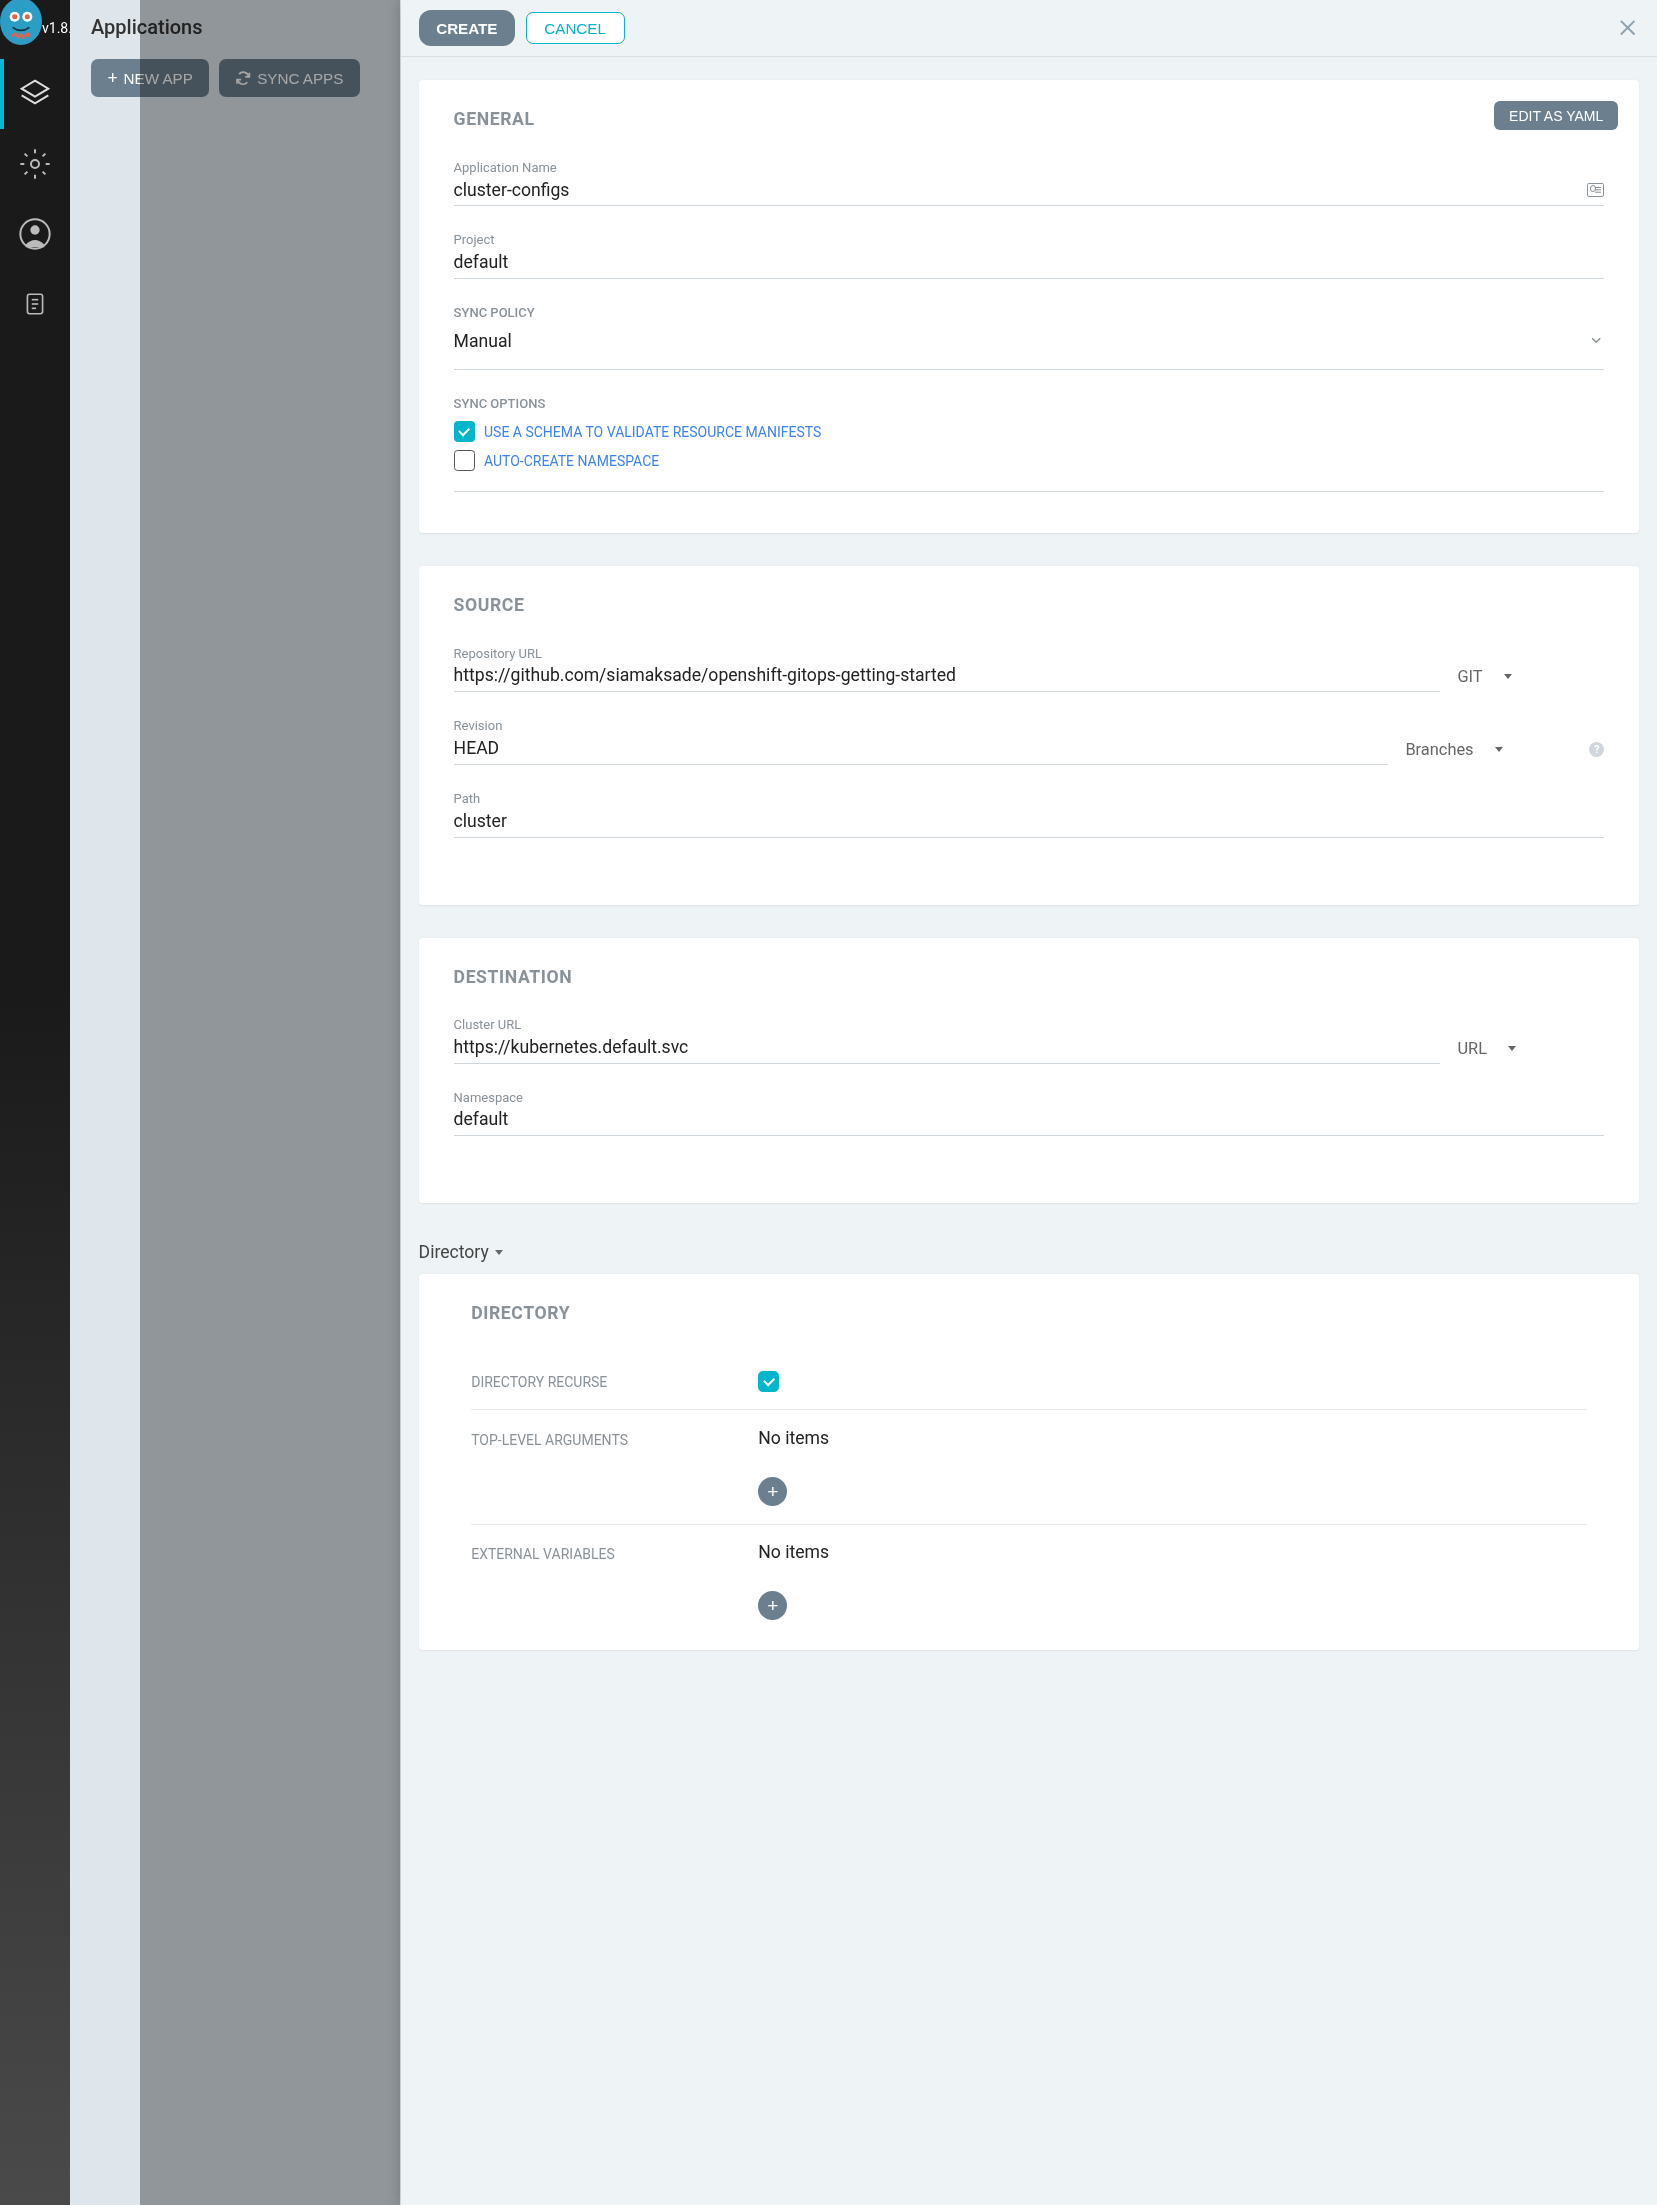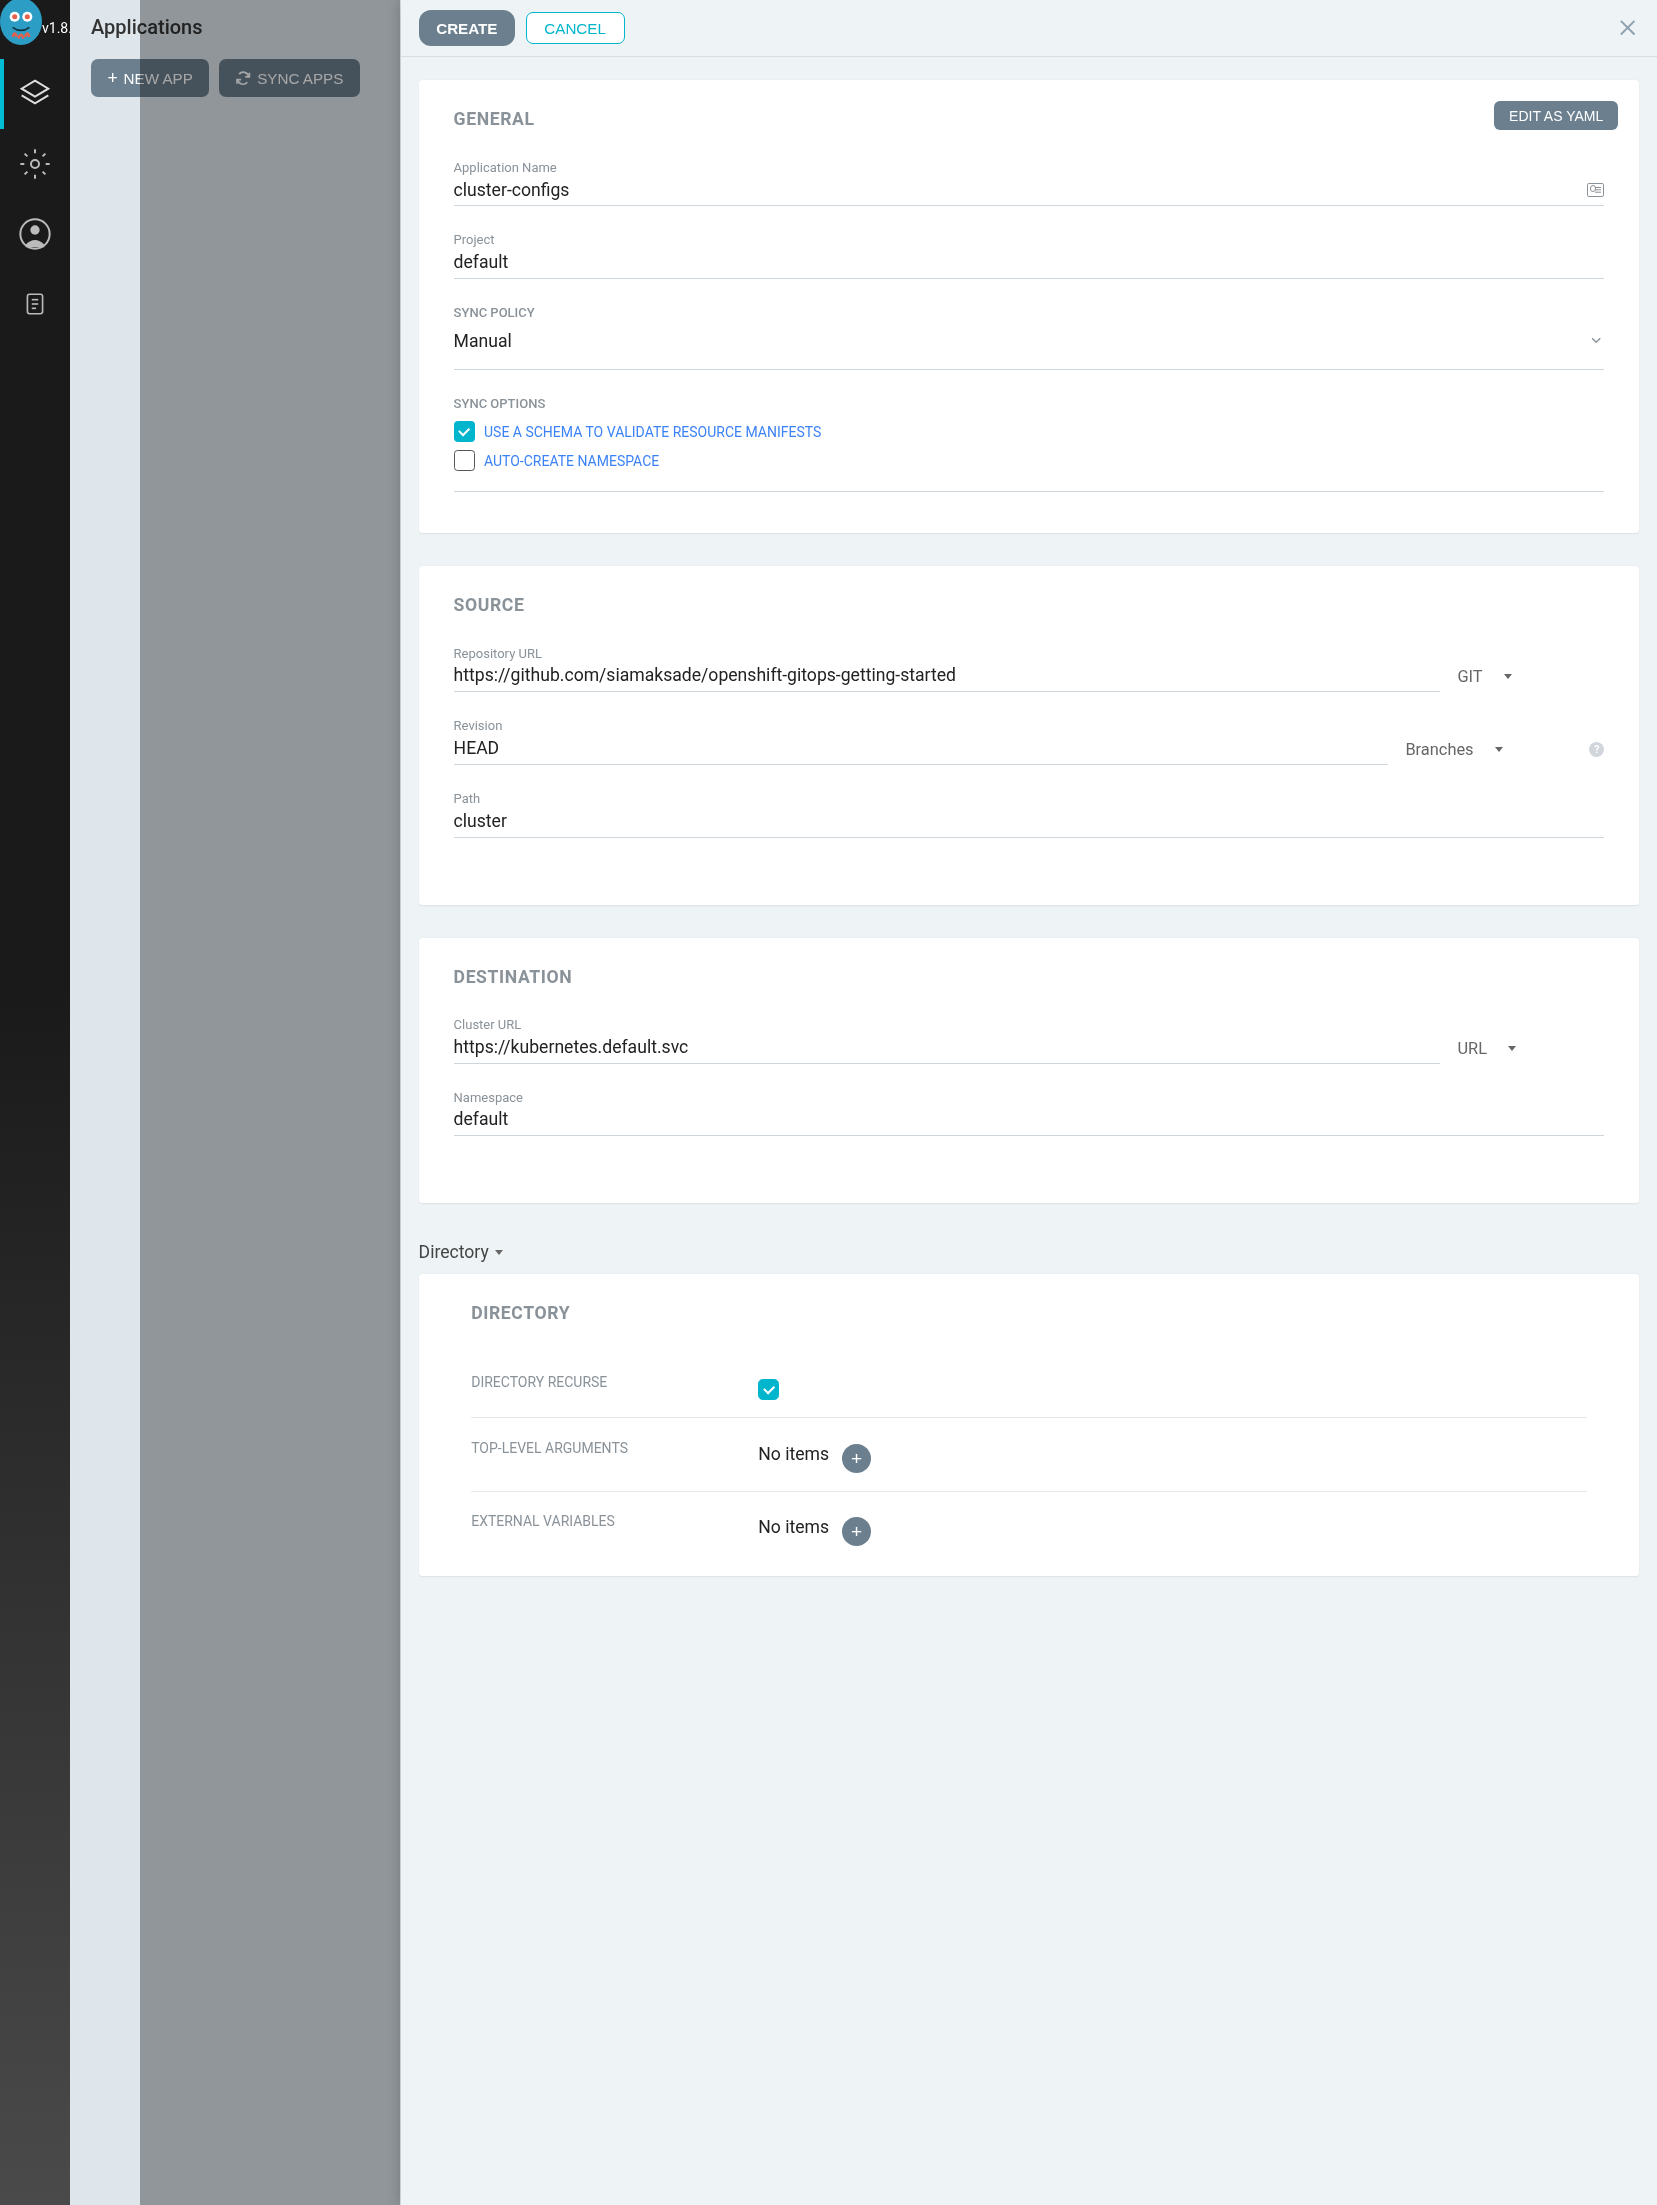--- a/index.html
+++ b/index.html
@@ -187,21 +187,21 @@
 .cb.checked { background: #00b5cc; border-color: #00b5cc; }
 .cb.checked::after { content:''; width: 8.2px; height: 4.7px; border-left: 2.3px solid #fff; border-bottom: 2.3px solid #fff; transform: rotate(-45deg); margin-top:-2.3px;}
 .cb-label { color: #3b82f6; font-size: 14px; }
 .sync-options-block { border-bottom: 1.2px solid #cfd6dc; padding-bottom: 11.7px;}
 
 .dir-dropdown { font-size: 17.6px; color: #444; padding: 5.9px 0 11.7px; display:flex; align-items:center; gap:5.9px;}
 
 .dir-field-row { display: flex; border-bottom: 1.2px solid #e3e8ec; padding: 17.6px 0; }
 .dir-field-row:last-child { border-bottom: none;}
 .dir-label { width: 287px; color: #8a9299; font-size: 14px; padding-top: 3.5px;}
-.dir-content { flex: 1; display:flex; flex-direction:row; gap:13px;margin-top:8px; }
+.dir-content { flex: 1; display:flex; flex-direction:column; gap:29px; }
 .no-items { font-size: 17.6px; color: #222; }
 .add-btn { width: 29px; height: 29px; border-radius: 50%; background: #6b7f8e; color: #fff; border: none; font-size: 19px; display:flex;align-items:center;justify-content:center;}
 .card.directory-card { padding: 29px 35px 11.7px;}
 .card.directory-card .card-title{ margin-left: 17.6px;}
 .dir-inner { padding: 0 17.6px;}
 
 </style>
 </head>
 <body>
 

